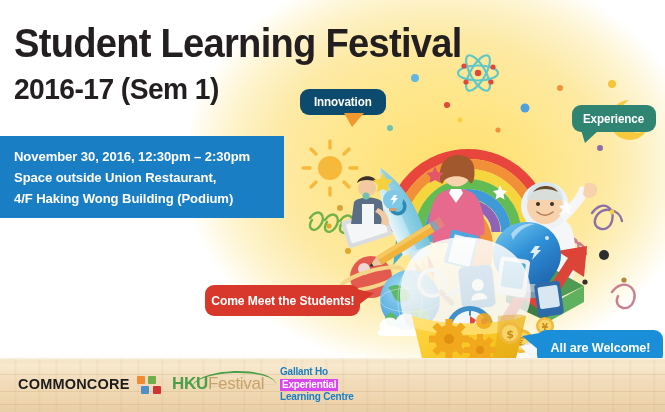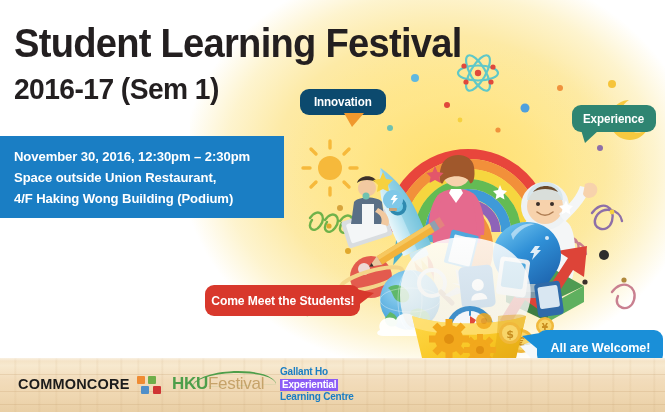--- a/index.html
+++ b/index.html
@@ -127,21 +127,21 @@
     transform:rotate(-2deg);
   }
   .logo-hku .hku{font-size:17px;font-weight:bold;color:#4d9e4a;letter-spacing:-0.3px;}
   .logo-hku .horizons{font-size:17px;font-weight:normal;color:#c6a36a;letter-spacing:-0.3px;}
   .logo-hku .row{position:relative;display:flex;align-items:baseline;white-space:nowrap;}
 
   .logo-gallant{position:absolute;left:280px;top:8px;line-height:12.5px;}
   .logo-gallant div{
     font-size:10px;font-weight:bold;color:#1a7ec4;letter-spacing:-0.2px;white-space:nowrap;
   }
-  .logo-gallant .hl{background:#8b5cf6;color:#ffffff;display:inline-block;padding:0 2px;}
+  .logo-gallant .hl{background:#d946ef;color:#ffffff;display:inline-block;padding:0 2px;}
 
   
   .art{position:absolute;left:0;top:0;width:665px;height:412px;pointer-events:none;}
 </style>
 </head>
 <body>
 
 <div class="poster">
 
   <div class="bg-white"></div>

